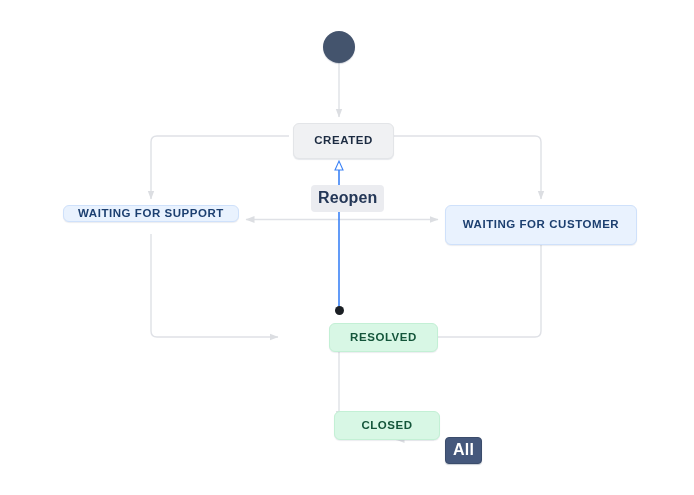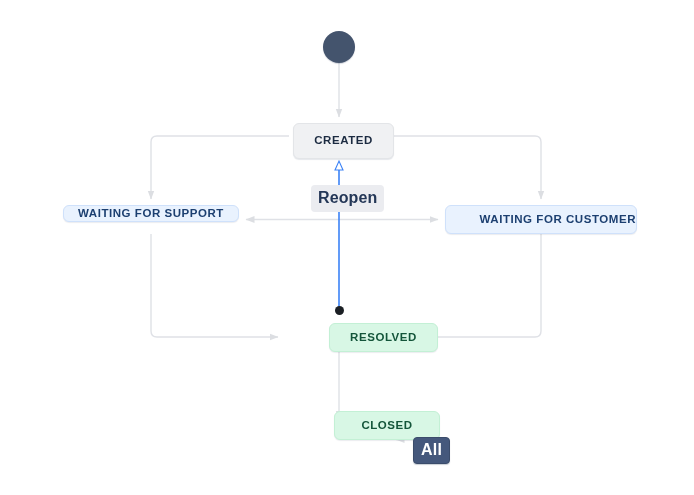--- a/index.html
+++ b/index.html
@@ -157,29 +157,29 @@
   <div class="node start-node" style="left:323px; top:31px; width:32px; height:32px;"></div>
 
   <div class="node neutral" style="left:293px; top:123px; width:101px; height:36px;">
     <span class="node-label">CREATED</span>
   </div>
 
   <div class="node blue" style="left:63px; top:205px; width:176px; height:17px;">
     <span class="node-label">WAITING FOR SUPPORT</span>
   </div>
 
-  <div class="node blue" style="left:445px; top:205px; width:192px; height:29px;justify-content:flex-end;">
+  <div class="node blue" style="left:445px; top:205px; width:192px; height:40px;">
     <span class="node-label">WAITING FOR CUSTOMER</span>
   </div>
 
   <div class="node green" style="left:285px; top:323px; width:109px; height:29px;">
     <span class="node-label">RESOLVED</span>
   </div>
 
   <div class="node green" style="left:290px; top:411px; width:106px; height:29px;">
     <span class="node-label">CLOSED</span>
   </div>
 
   <div class="edge-label" style="left:311px; top:179px;">Reopen</div>
 
-  <div class="edge-label badge-dark" style="left:413px; top:431px;">All</div>
+  <div class="edge-label badge-dark" style="left:445px; top:431px;">All</div>
 
 </div>
 
 </body></html>

